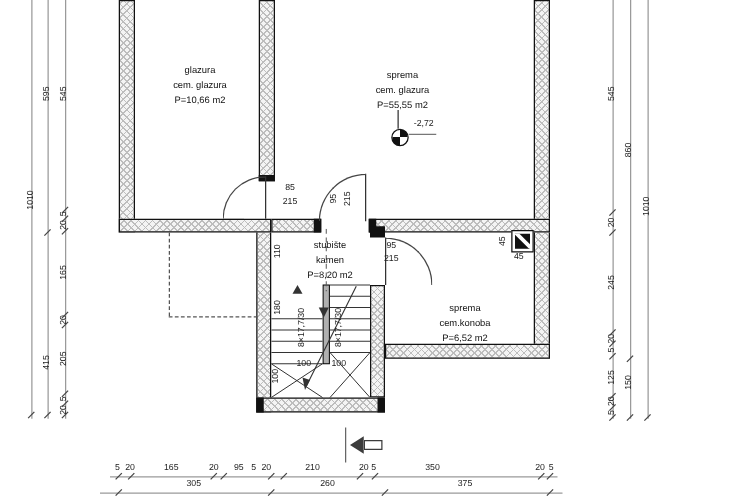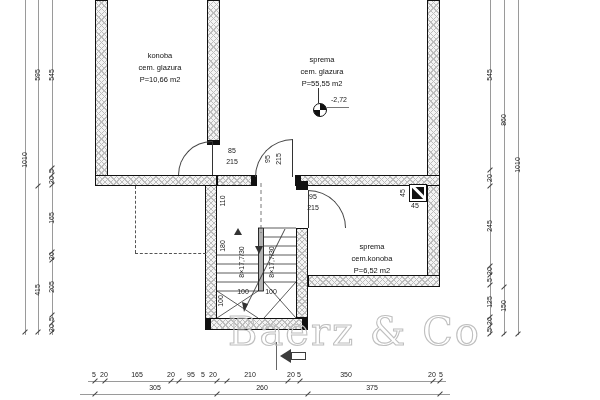--- a/index.html
+++ b/index.html
@@ -98,44 +98,48 @@
     </g>
     <rect x="41.5" y="45" width="5" height="63" fill="#b0b0b0" stroke="#000" stroke-width="0.8"></rect>
     <line x1="44" y1="0" x2="44" y2="50" stroke="#555" stroke-width="0.8" stroke-dasharray="4 3"></line>
     <line x1="68" y1="46" x2="28" y2="126" stroke="#333" stroke-width="0.9"></line>
     <polygon points="25,119 31,121 27,129" fill="#333"></polygon>
     <polygon points="17,52 21,45 25,52" fill="#333"></polygon>
     <polygon points="38,63 46,63 42,71" fill="#333"></polygon>
   </svg>
 
   <div class="room-label" style="left:160px;top:50px">
-    <div>konoba</div>
+    <div>glazura</div>
     <div>cem. glazura</div>
     <div>P=10,66 m2</div>
   </div>
   <div class="room-label" style="left:322px;top:54px">
     <div>sprema</div>
     <div>cem. glazura</div>
     <div>P=55,55 m2</div>
   </div>
+  <div class="room-label" style="left:264px;top:190px">
+    <div>stubište</div>
+    <div>kamen</div>
+    <div>P=8,20 m2</div>
+  </div>
   <div class="room-label" style="left:372px;top:241px">
     <div>sprema</div>
     <div>cem.konoba</div>
     <div>P=6,52 m2</div>
   </div>
 
   <div class="ln" style="left:318px;top:88px;width:1px;height:15px"></div>
   <div class="levelmark" style="left:313px;top:103px"></div>
   <div class="ln" style="left:327px;top:107px;width:22px;height:1px;background:#777"></div>
   <div class="dim" style="left:339px;top:100px">-2,72</div>
 
   <div class="chimney-out" style="left:409px;top:184px;width:18px;height:18px"></div>
   <div class="chimney-in" style="left:412px;top:187px;width:12px;height:12px"></div>
 
-  <div class="wm-brand" style="left:228px;top:308px">Baerz &amp; Co</div>
   <div class="ln" style="left:276px;top:342px;width:1px;height:28px;background:#666"></div>
   <div class="arrow-head" style="left:280px;top:349px"></div>
   <div class="arrow-bar" style="left:291px;top:352px;width:15px;height:8px"></div>
 
   <div class="dimline" style="left:25px;top:0;width:1px;height:335px"></div>
   <div class="dimline" style="left:38px;top:0;width:1px;height:335px"></div>
   <div class="dimline" style="left:52px;top:0;width:1px;height:335px"></div>
   <div class="dimline" style="left:490px;top:0;width:1px;height:335px"></div>
   <div class="dimline" style="left:504px;top:0;width:1px;height:335px"></div>
   <div class="dimline" style="left:518px;top:0;width:1px;height:335px"></div>

